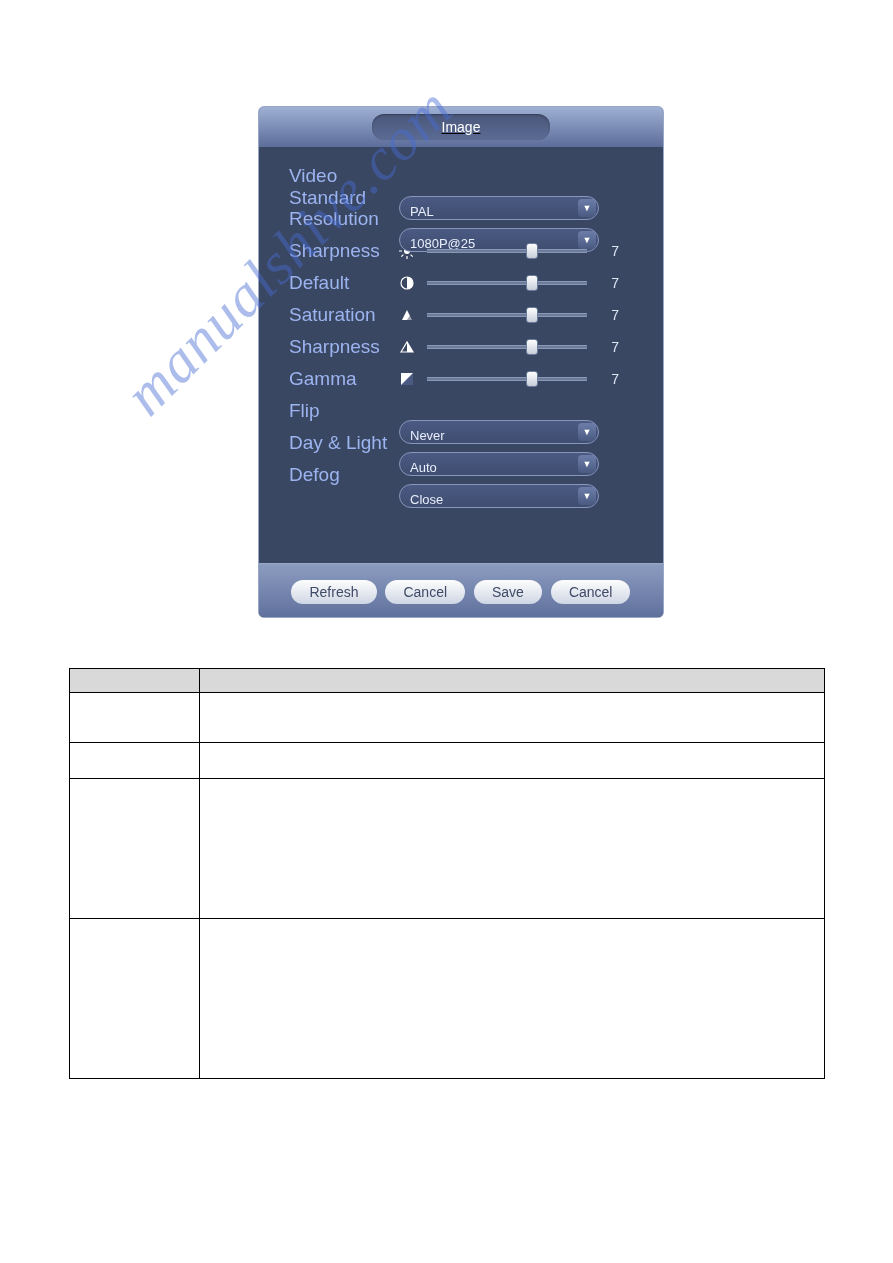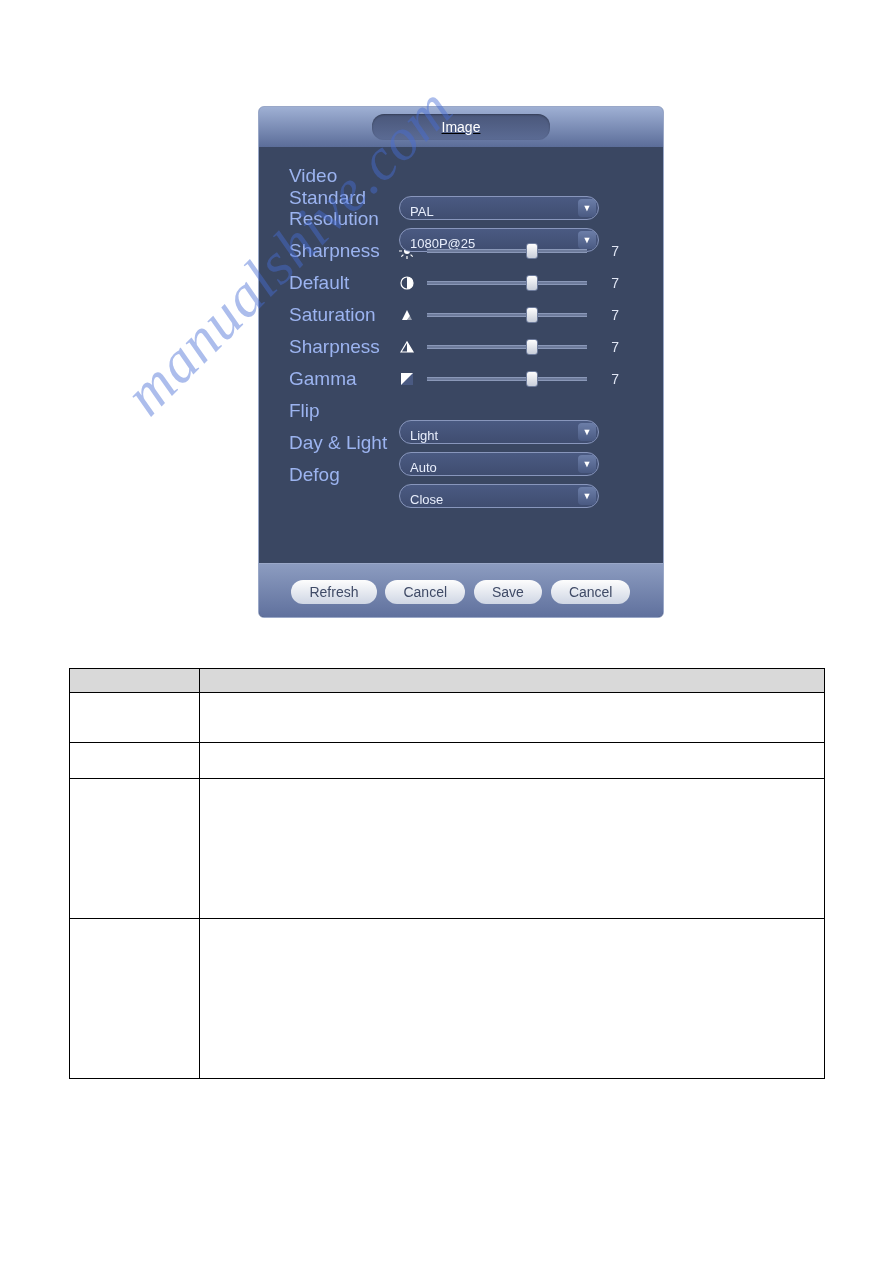--- a/index.html
+++ b/index.html
@@ -285,21 +285,21 @@
         <div class="slider-track-outer"></div>
           <div class="slider-track-inner"></div>
         <div class="slider-thumb" style="left:62%"></div>
       </div>
       <div class="slider-value">7</div>
     </div>
 
     <div class="row">
       <div class="row-label">Flip</div>
       <div class="select">
-        <span>Light</span>
+        <span>Never</span>
         <span class="select-arrow">▼</span>
       </div>
     </div>
 
     <div class="row">
       <div class="row-label">Day &amp; Light</div>
       <div class="select">
         <span>Auto</span>
         <span class="select-arrow">▼</span>
       </div>

